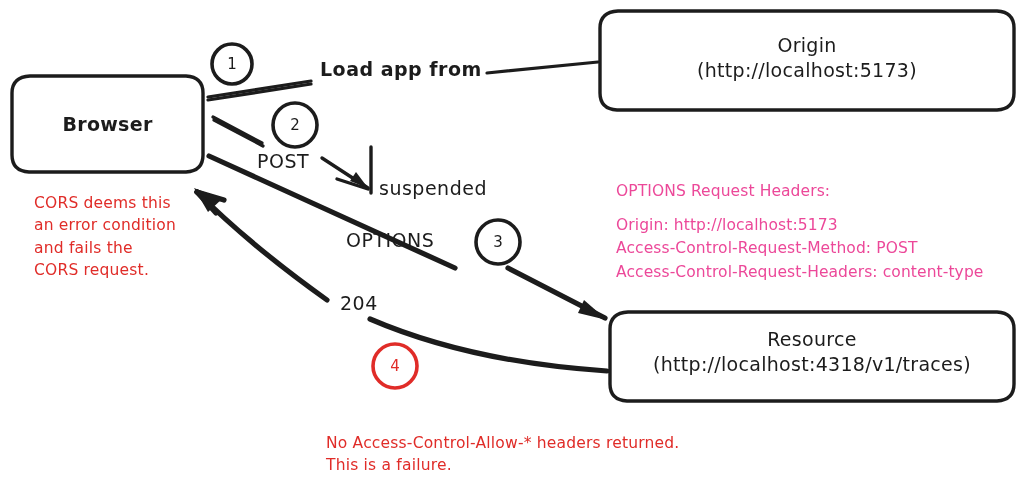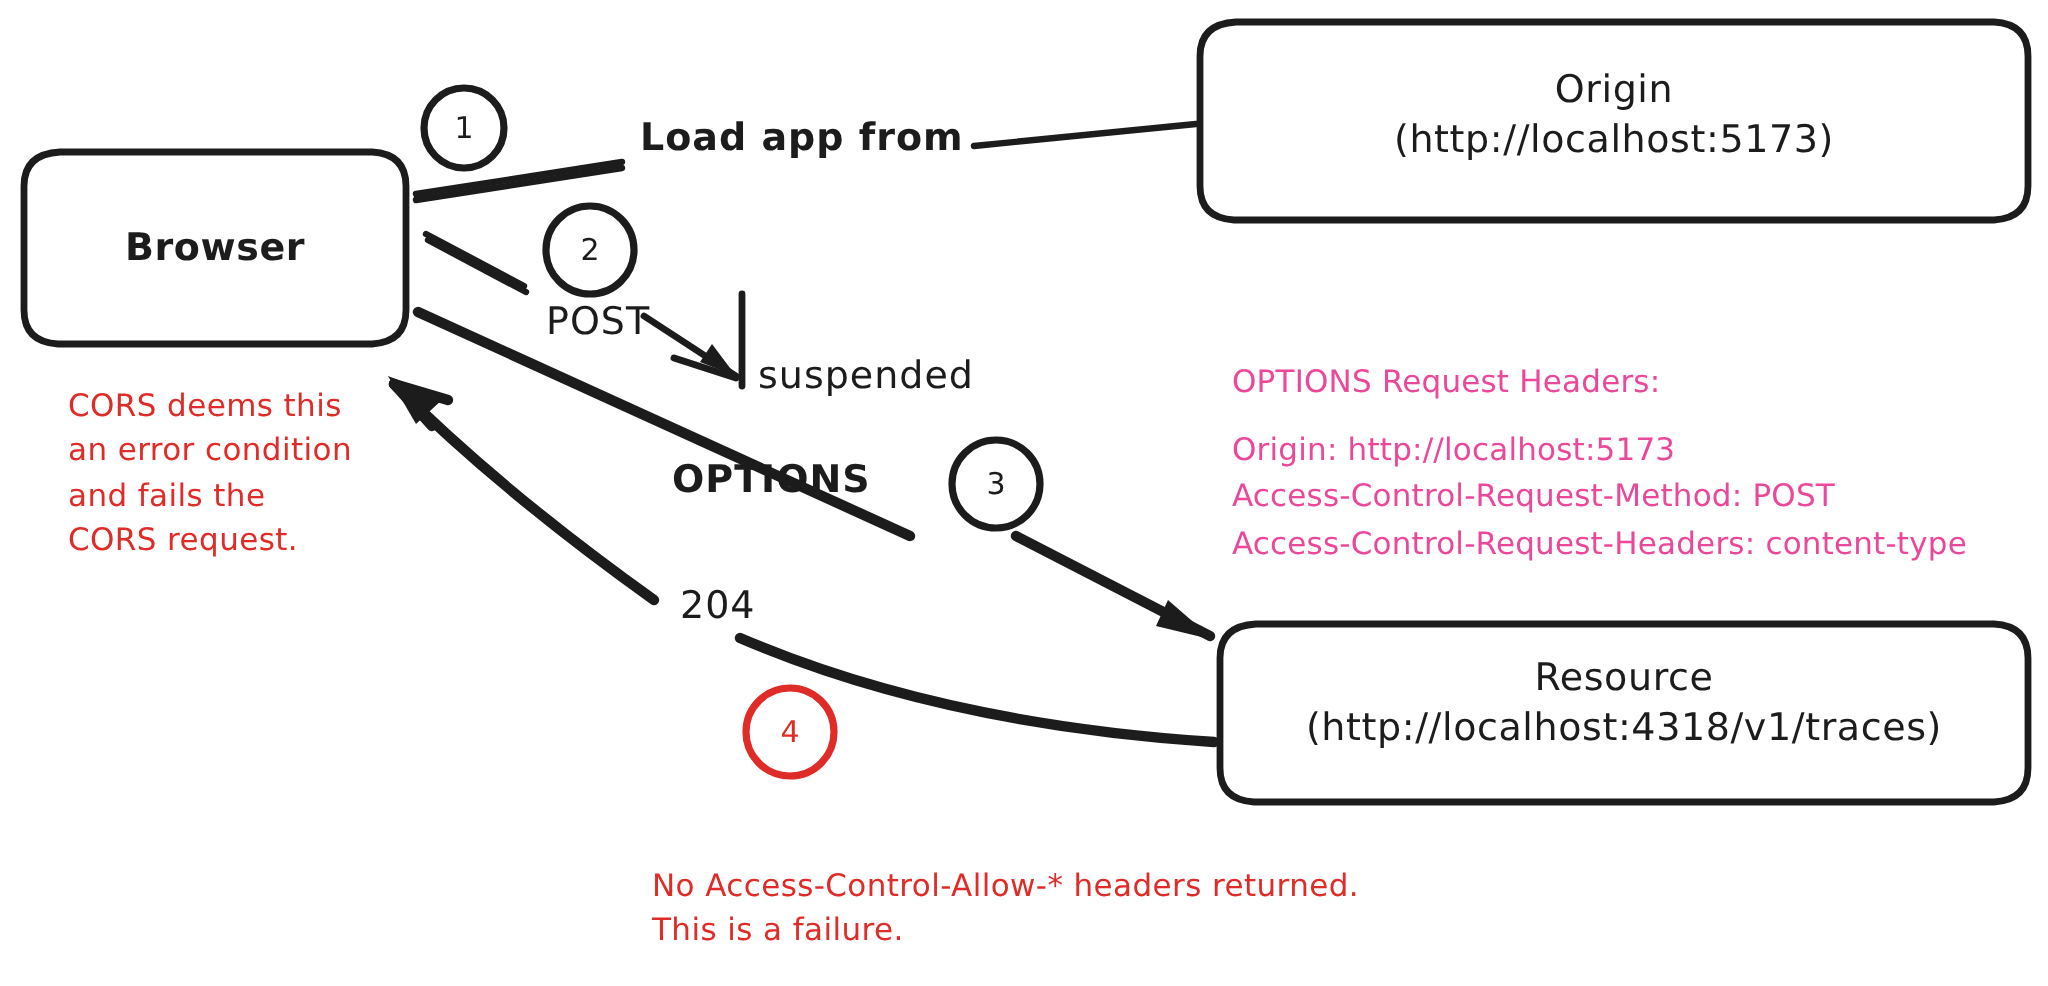--- a/index.html
+++ b/index.html
@@ -155,25 +155,25 @@
     <span class="l2">(http://localhost:5173)</span>
   </div>
 
   <div class="node-label" style="left:610px; top:327px; width:404px;">
     <span>Resource</span>
     <span class="l2">(http://localhost:4318/v1/traces)</span>
   </div>
 
   <div class="edge-label" style="left:320px; top:58px;font-weight:bold;">Load app from</div>
 
-  <div class="edge-label" style="left:273px; top:150px;">POST</div>
+  <div class="edge-label" style="left:257px; top:150px;">POST</div>
 
   <div class="edge-label" style="left:379px; top:177px;text-align:center;">suspended</div>
 
-  <div class="edge-label" style="left:336px; top:229px;font-weight:bold;">OPTIONS</div>
+  <div class="edge-label" style="left:346px; top:229px;">OPTIONS</div>
 
   <div class="edge-label" style="left:326px; top:292px;margin-left:14px;">204</div>
 
   <div class="circle-hit" style="left:212px; top:44px; width:40px; height:40px;">
     <span class="step-num">1</span>
   </div>
   <div class="circle-hit" style="left:273px; top:103px; width:44px; height:44px;">
     <span class="step-num">2</span>
   </div>
   <div class="circle-hit" style="left:476px; top:220px; width:44px; height:44px;">

